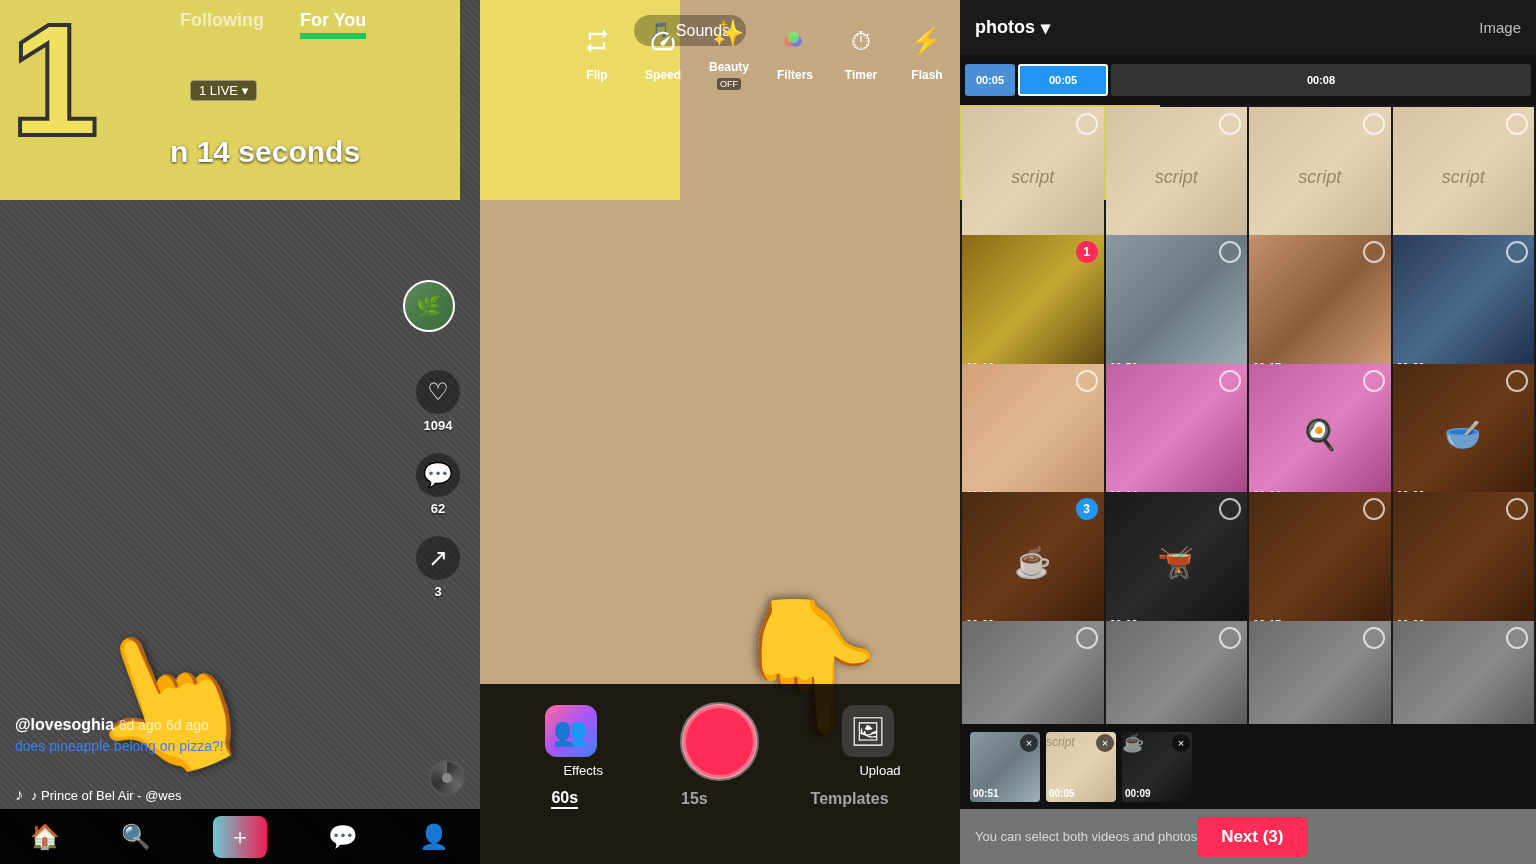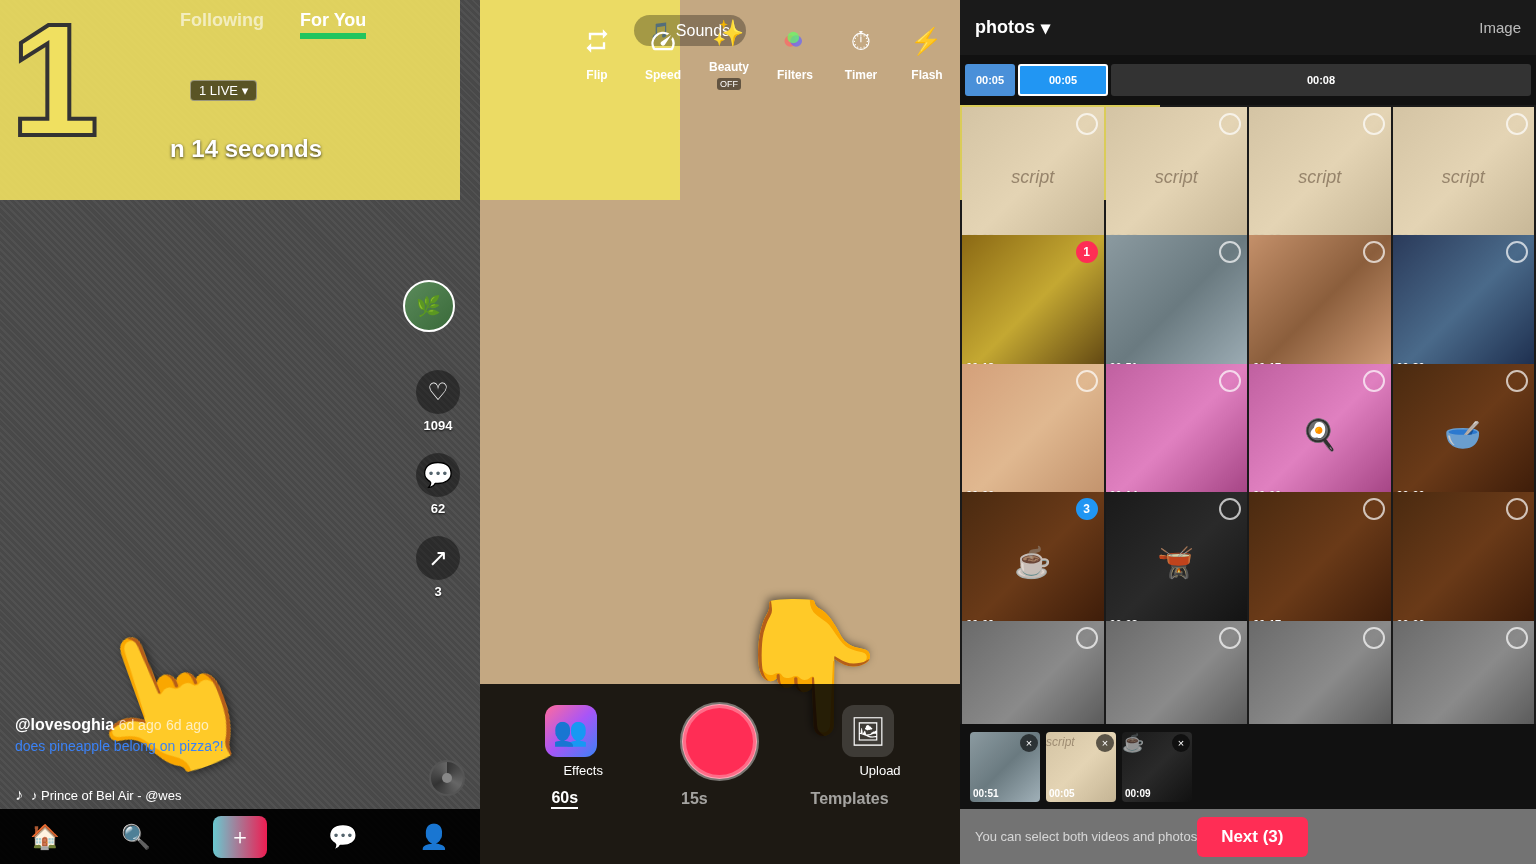--- a/index.html
+++ b/index.html
@@ -88,21 +88,21 @@
       padding: 2px 8px;
       font-size: 13px;
       z-index: 20;
     }
 
     .countdown-text {
       position: absolute;
       top: 135px;
       left: 170px;
       color: #fff;
-      font-size: 24px;
+      font-size: 30px;
       font-weight: 700;
       z-index: 20;
       text-shadow: 0 1px 3px rgba(0,0,0,0.8);
     }
 
     .avatar-right {
       position: absolute;
       top: 280px;
       right: 25px;
       width: 52px;

